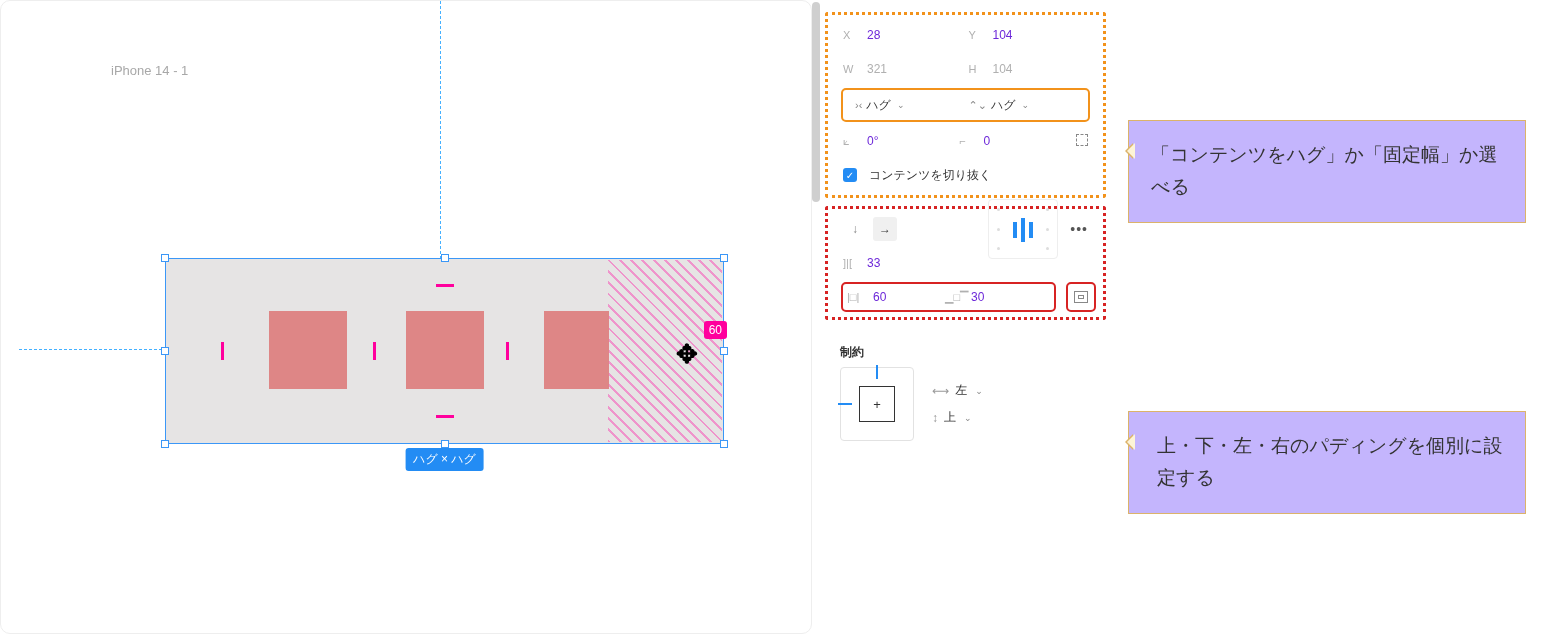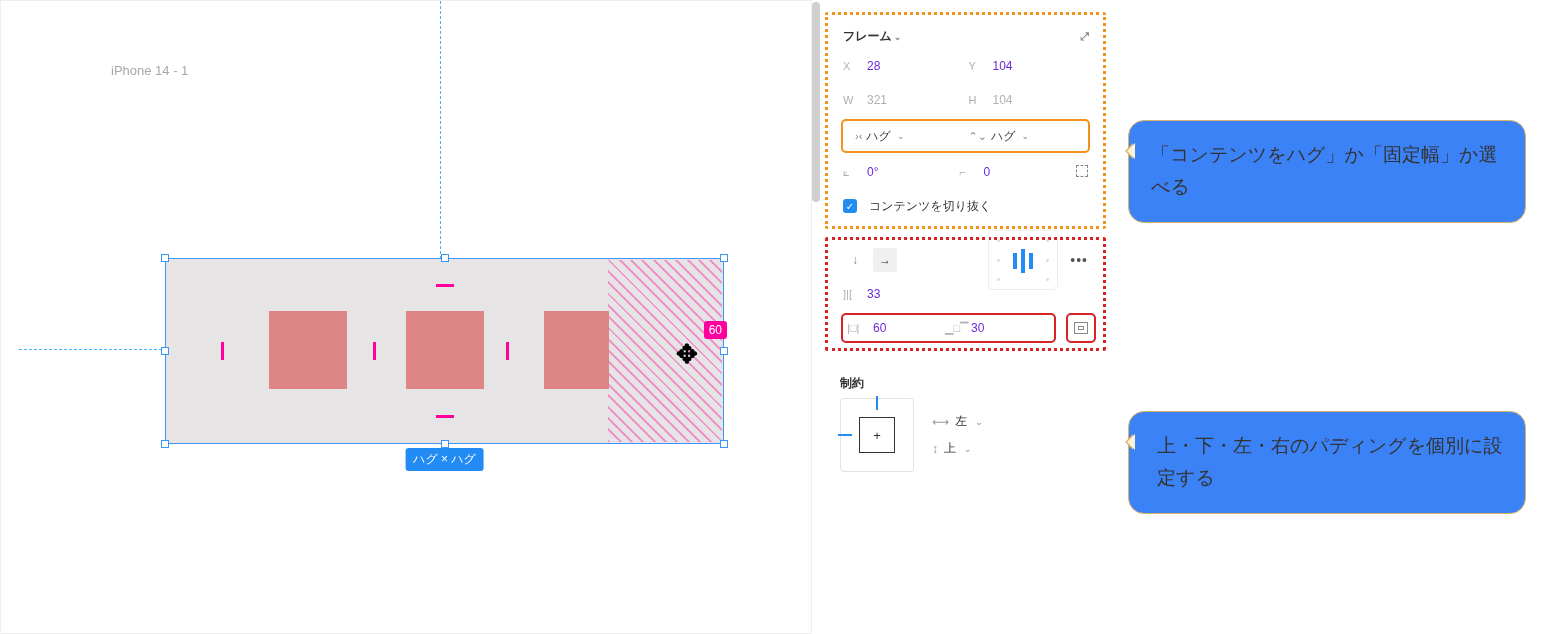--- a/index.html
+++ b/index.html
@@ -1,18 +1,18 @@
 <!DOCTYPE html>
 <html><head>
 <meta charset="utf-8">
 <style>
 * { box-sizing: border-box; font-family: -apple-system, "Hiragino Sans", sans-serif; }
 body { margin: 0; background: #fff; width: 1558px; height: 634px; position: relative; overflow: hidden; }
 
-.canvas-area { position: absolute; left: 0; top: 0; width: 812px; height: 634px; background: #fff; border: 1px solid #eee; border-radius: 0; }
+.canvas-area { position: absolute; left: 0; top: 0; width: 812px; height: 634px; background: #fff; border: 1px solid #eee; border-radius: 10px; }
 .canvas-inner { position: absolute; left: 100px; top: 80px; width: 680px; height: 530px; background: #fff; }
 .canvas-title { position: absolute; left: 110px; top: 62px; color: #a8a8a8; font-size: 13px; }
 
 .guide-v { position: absolute; left: 439px; top: 0; width: 0; height: 348px; border-left: 1px dashed #44b0ff; }
 .guide-h { position: absolute; left: 18px; top: 348px; width: 148px; height: 0; border-top: 1px dashed #44b0ff; }
 
 .frame-sel { position: absolute; left: 164px; top: 257px; width: 559px; height: 186px; border: 1px solid #3b97f7; background: #e6e4e4; }
 .handle { position: absolute; width: 8px; height: 8px; background: #fff; border: 1px solid #3b97f7; }
 .h-tl { left: -5px; top: -5px; } .h-tr { right: -5px; top: -5px; } .h-bl { left: -5px; bottom: -5px; } .h-br { right: -5px; bottom: -5px; }
 .h-t { left: 50%; top: -5px; margin-left: -4px; } .h-b { left: 50%; bottom: -5px; margin-left: -4px; }
@@ -82,21 +82,21 @@
 .cons-sq::before { content: "+"; font-size: 13px; color: #333; position: absolute; }
 .cons-sq .inner { position: absolute; left: 18px; top: 18px; right: 18px; bottom: 18px; border: 1px solid #333; }
 .cons-sq .tick-t { position: absolute; left: 50%; top: -3px; width: 2px; height: 14px; background: #238cf4; margin-left: -1px; }
 .cons-sq .tick-lft { position: absolute; top: 50%; left: -3px; height: 2px; width: 14px; background: #238cf4; margin-top: -1px; }
 .cons-dd { display: flex; flex-direction: column; gap: 10px; color: #333; font-size: 12px; }
 .cons-dd div { display: flex; align-items: center; gap: 6px; }
 .cons-dd .ic { color: #999; }
 
 .scrollbar { position: absolute; left: 812px; top: 2px; width: 8px; height: 200px; background: #cfcfcf; border-radius: 4px; }
 
-.callout { position: absolute; background: #3b82f6; border: 1px solid #dcb36a; border-radius: 16px; padding: 18px 22px; font-size: 19px; color: #333; line-height: 1.7; }
+.callout { position: absolute; background: #c4b5fd; border: 1px solid #dcb36a; border-radius: 0; padding: 18px 22px; font-size: 19px; color: #333; line-height: 1.7; }
 .callout::before { content: ""; position: absolute; left: -12px; top: 22px; border: 8px solid transparent; border-right-color: #dcb36a; }
 .callout::after { content: ""; position: absolute; left: -10px; top: 22px; border: 8px solid transparent; border-right-color: #fdf4d7; }
 .c1 { left: 1128px; top: 120px; width: 398px; }
 .c2 { left: 1128px; top: 411px; width: 398px; padding-left: 28px; }
 </style>
 </head>
 <body>
 
 <div class="canvas-area">
   <div class="canvas-title">iPhone 14 - 1</div>
@@ -131,26 +131,20 @@
 
     <div class="size-badge">ハグ × ハグ</div>
   </div>
 </div>
 
 <div class="scrollbar"></div>
 
 <div class="panel">
 
   <div class="sec-frame-wrap orange-border">
-    <div class="sec-title">
-      <span>
-        <span>フレーム</span><span class="chev">⌄</span>
-      </span>
-      <span class="mini">⤢</span>
-    </div>
 
     <div class="row">
       <div class="half">
           <span class="lbl">X</span>
           <input type="text" value="28" style="">
         </div>
       <div class="half">
           <span class="lbl">Y</span>
           <input type="text" value="104" style="">
         </div>

